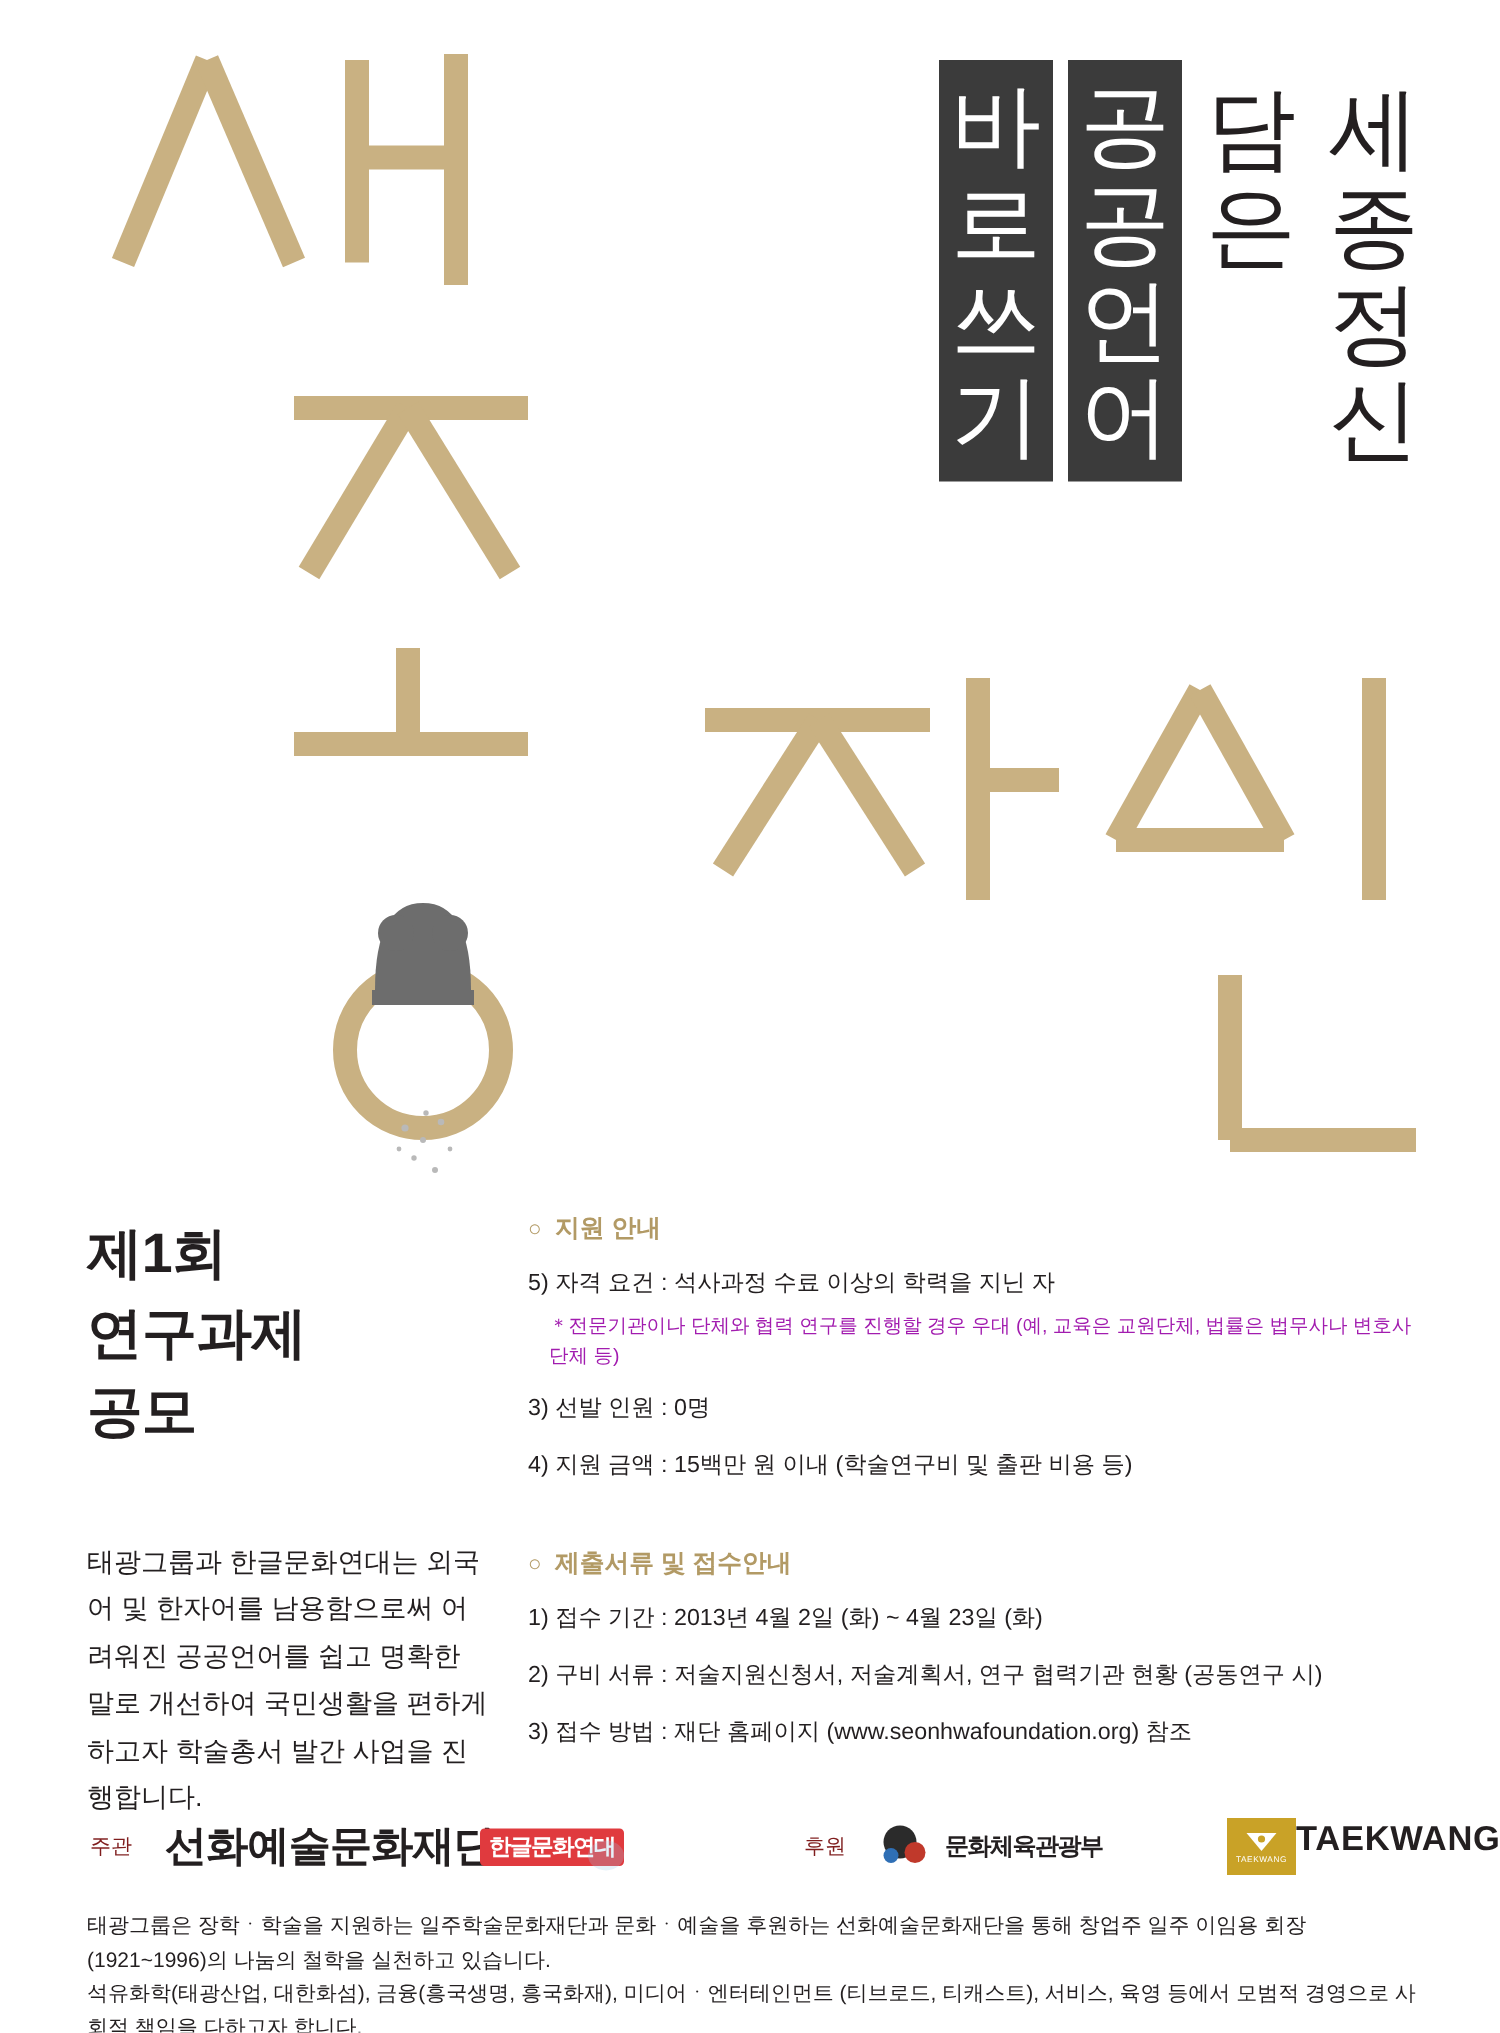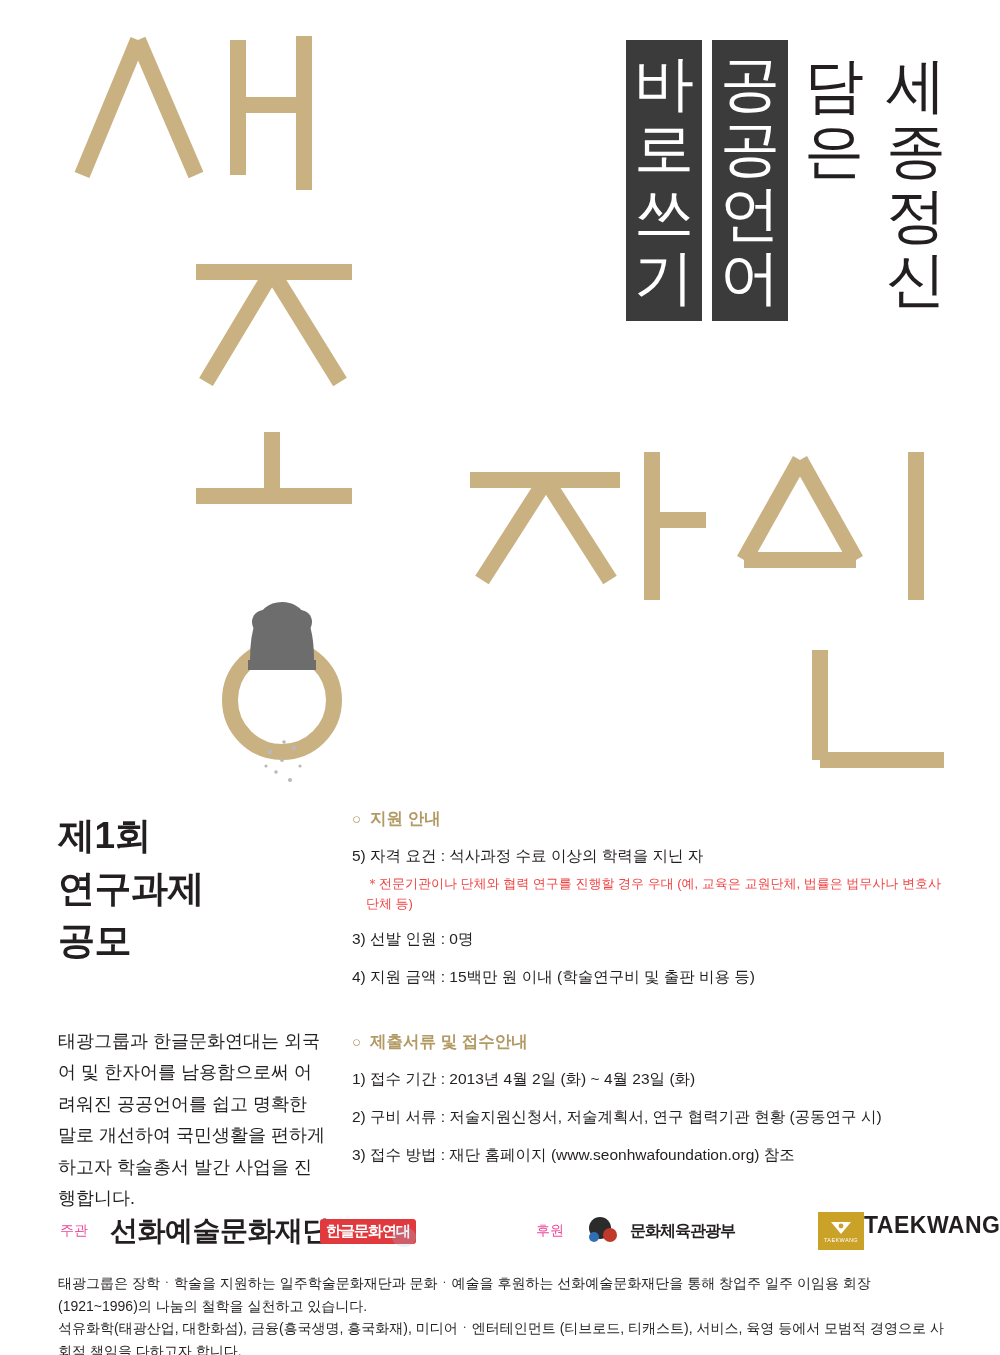--- a/index.html
+++ b/index.html
@@ -99,39 +99,39 @@
     color: #b29a65;
   }
   .item {
     font-size: 15.5px;
     line-height: 1.55;
     color: #231f20;
     margin-bottom: 14px;
   }
   .sub-note {
     font-size: 13px;
-    color: #ef4444;
+    color: #a21caf;
     margin: -8px 0 14px 14px;
     line-height: 1.5;
   }
   .block2 { margin-top: 42px; }
 
   
   .sponsors {
     position: absolute;
     top: 1195px;
     left: 0;
     width: 1000px;
     height: 72px;
     display: flex;
     align-items: center;
   }
   .spon-label {
     font-size: 14px;
-    color: #ec4899;
+    color: #7f1d1d;
   }
   .org-main {
     font-size: 28px;
     font-weight: 700;
     color: #231f20;
     letter-spacing: -0.5px;
   }
   .hangul-logo {
     font-size: 15px;
     font-weight: 700;

